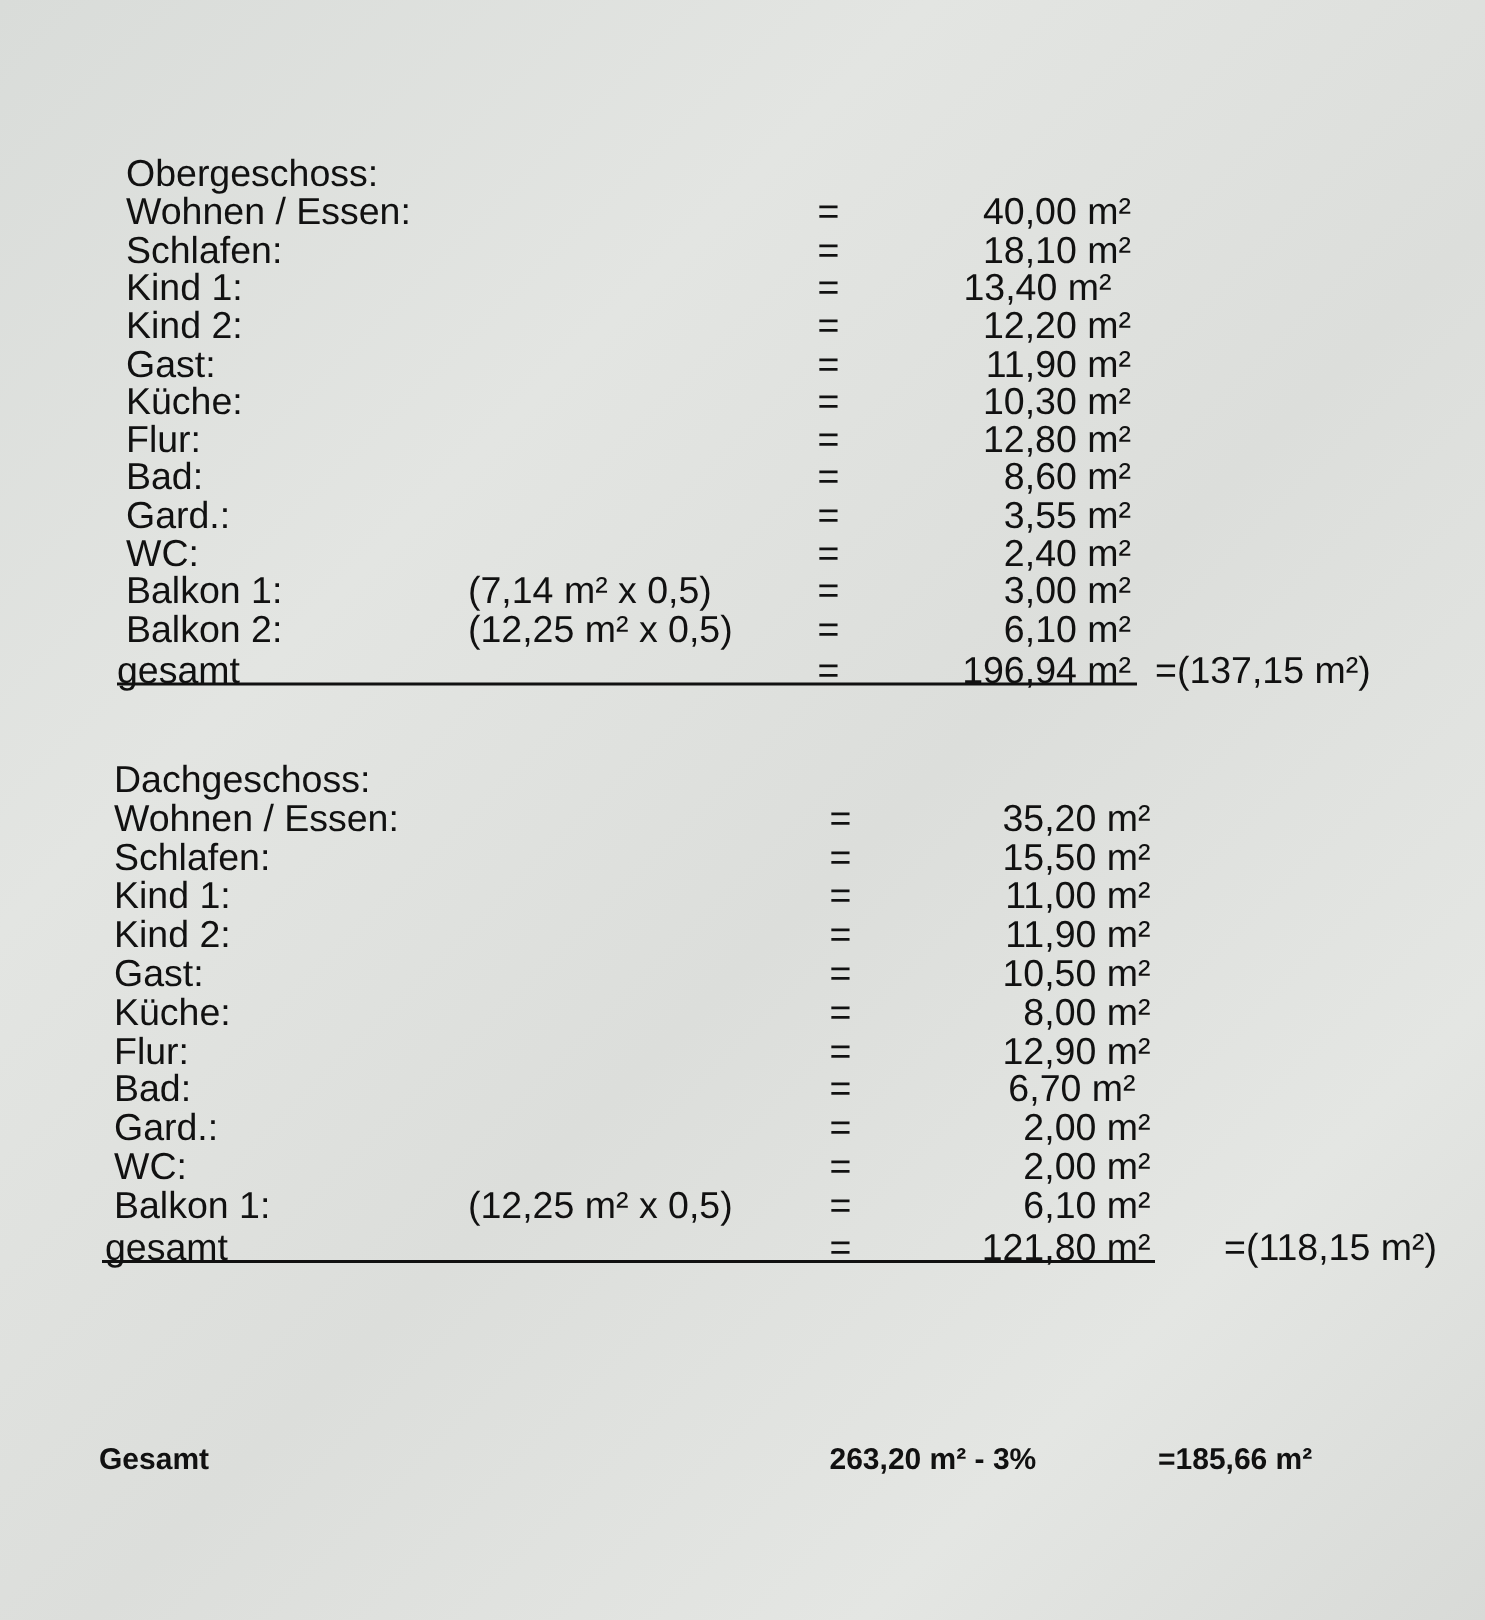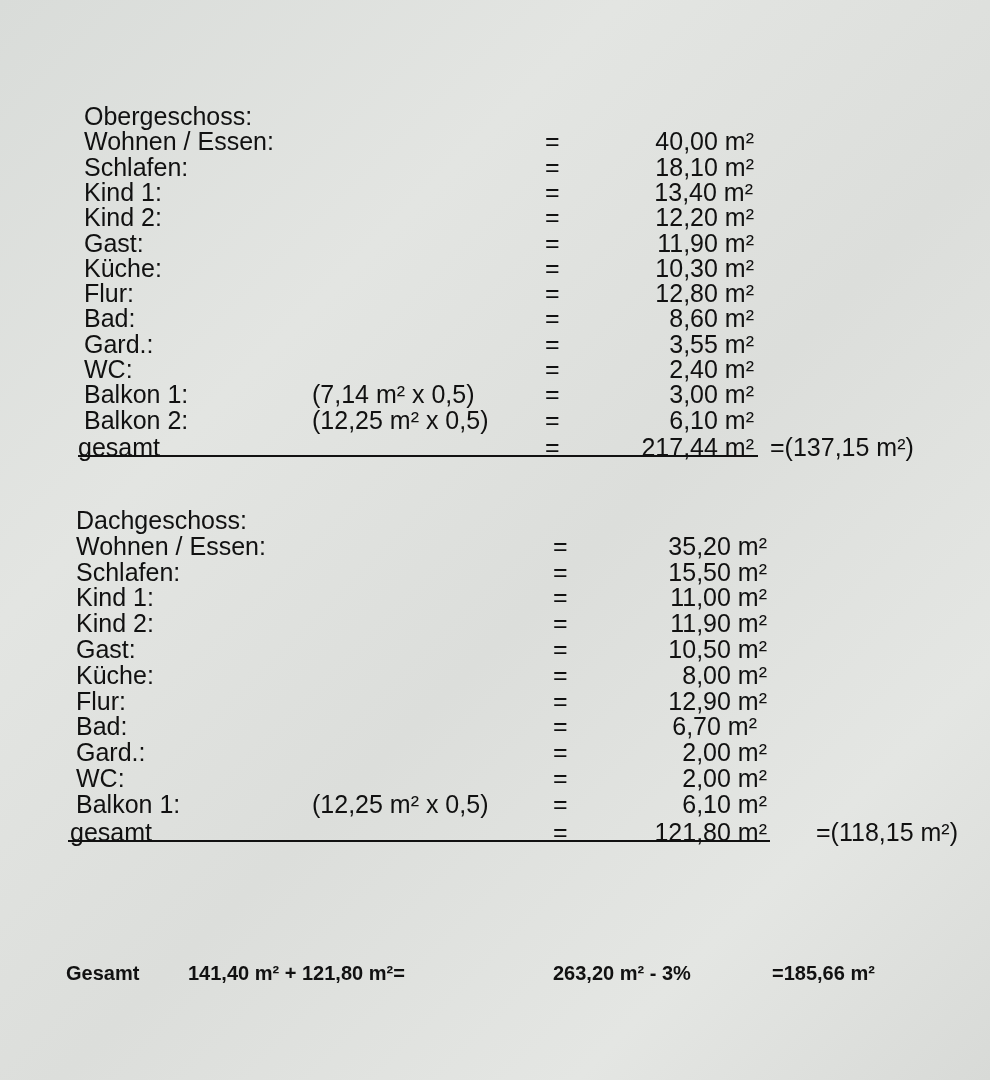--- a/index.html
+++ b/index.html
@@ -43,21 +43,21 @@
       <div class="row" style="top: 154.6px; left: 0px; width: 990px;">
         <span class="label" style="left:84px">Schlafen:</span>
         <span class="calc" style="left:312px"></span>
         <span class="eq" style="left:545px">=</span>
         <span class="val" style="right:236px">18,10 m²</span>
       </div>
       <div class="row" style="top: 179.9px; left: 0px; width: 990px;">
         <span class="label" style="left:84px">Kind 1:</span>
         <span class="calc" style="left:312px"></span>
         <span class="eq" style="left:545px">=</span>
-        <span class="val" style="right:237px">13,40 m²</span>
+        <span class="val" style="right:249px">13,40 m²</span>
       </div>
       <div class="row" style="top: 205.2px; left: 0px; width: 990px;">
         <span class="label" style="left:84px">Kind 2:</span>
         <span class="calc" style="left:312px"></span>
         <span class="eq" style="left:545px">=</span>
         <span class="val" style="right:236px">12,20 m²</span>
       </div>
       <div class="row" style="top: 230.5px; left: 0px; width: 990px;">
         <span class="label" style="left:84px">Gast:</span>
         <span class="calc" style="left:312px"></span>
@@ -103,21 +103,21 @@
       <div class="row" style="top: 407.6px; left: 0px; width: 990px;">
         <span class="label" style="left:84px">Balkon 2:</span>
         <span class="calc" style="left:312px">(12,25 m² x 0,5)</span>
         <span class="eq" style="left:545px">=</span>
         <span class="val" style="right:236px">6,10 m²</span>
       </div>
       <div class="rule" style="top: 454.9px; left: 78px; width: 680px;"></div>
       <div class="row" style="top: 434.9px; left: 0px; width: 990px;">
         <span class="label" style="left:78px">gesamt</span>
         <span class="eq" style="left:545px">=</span>
-        <span class="val" style="right:236px">217,44 m²</span>
+        <span class="val" style="right:236px">196,94 m²</span>
         <span class="extra" style="left:770px">=(137,15 m²)</span>
       </div>
       <div class="row" style="top: 508px; left: 76px;">Dachgeschoss:</div>
       <div class="row" style="top: 533.8px; left: 0px; width: 990px;">
         <span class="label" style="left:76px">Wohnen / Essen:</span>
         <span class="calc" style="left:312px"></span>
         <span class="eq" style="left:553px">=</span>
         <span class="val" style="right:223px">35,20 m²</span>
       </div>
       <div class="row" style="top: 559.6px; left: 0px; width: 990px;">
@@ -183,16 +183,15 @@
       <div class="rule" style="top: 839.6px; left: 68px; width: 702px;"></div>
       <div class="row" style="top: 819.6px; left: 0px; width: 990px;">
         <span class="label" style="left:70px">gesamt</span>
         <span class="eq" style="left:553px">=</span>
         <span class="val" style="right:223px">121,80 m²</span>
         <span class="extra" style="left:816px">=(118,15 m²)</span>
       </div>
     </div>
 
   <div class="grand" style="left:66px;">Gesamt</div>
-  <div class="grand" style="left:188px;">141,40 m² + 121,80 m²=</div>
   <div class="grand" style="left:553px;">263,20 m²  - 3%</div>
   <div class="grand" style="left:772px;">=185,66 m²</div>
 </div>
 
 </body></html>

